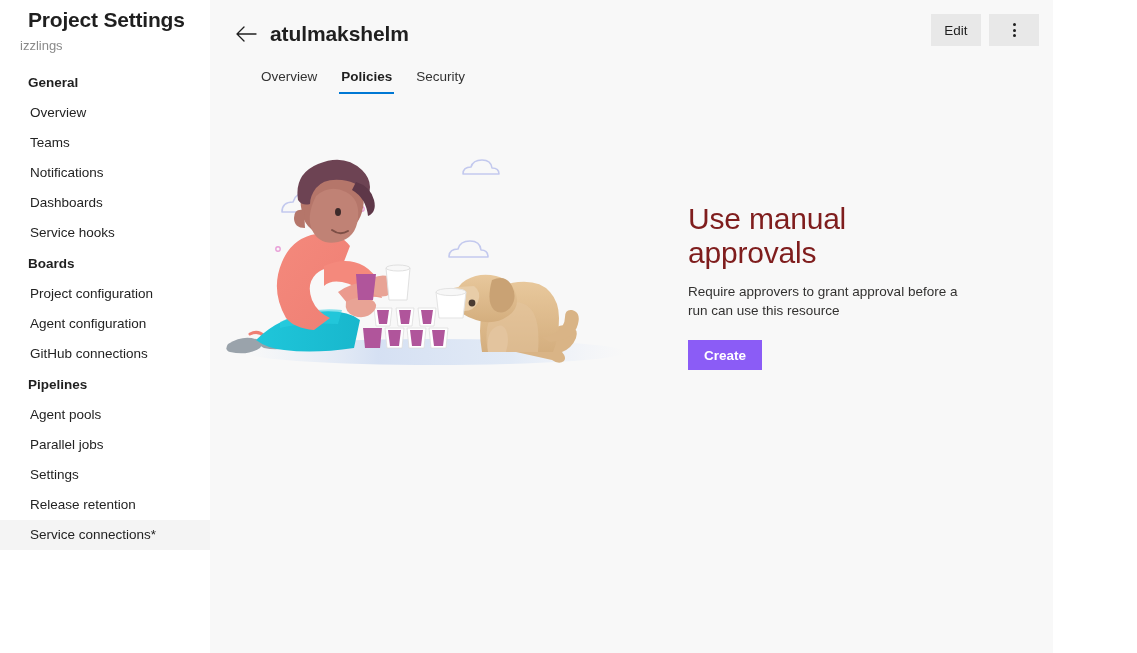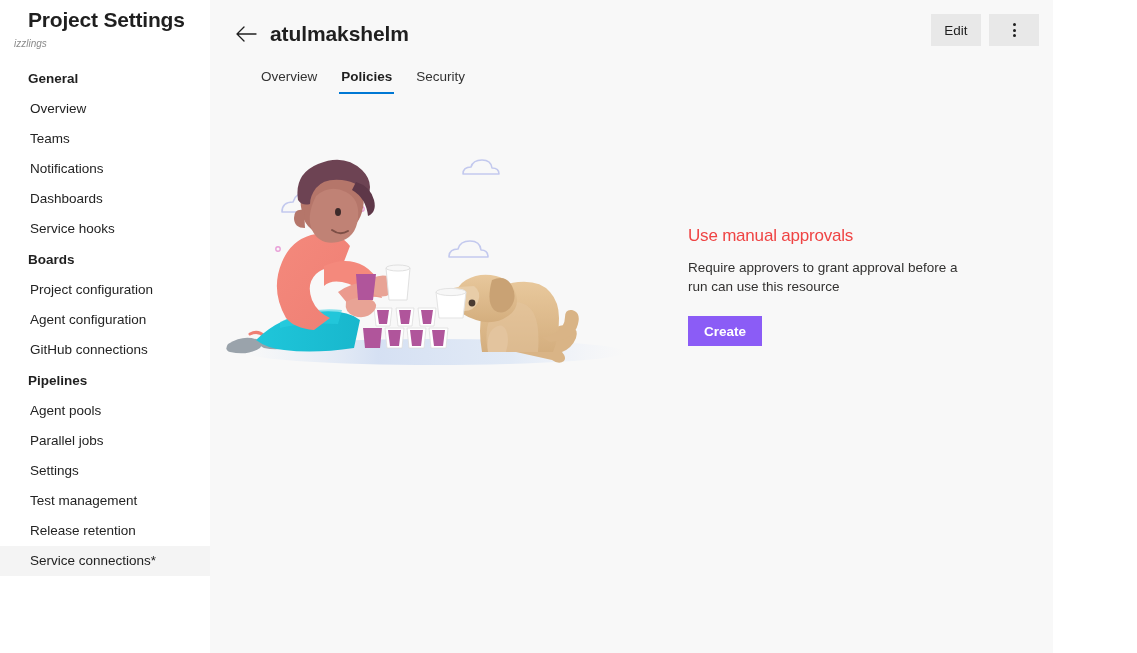--- a/index.html
+++ b/index.html
@@ -31,24 +31,23 @@
     flex: 0 0 210px;
   }
   .sidebar-title {
     font-size: 21px;
     font-weight: bold;
     color: #1f1f1f;
     padding: 8px 0 0 28px;
     letter-spacing: -0.2px;
   }
   .sidebar-subtitle {
-    font-size: 10px;
+    font-size: 13px;
     color: #8a8a8a;
-    padding: 6px 0 0 14px;
-    font-style: italic;
+    padding: 6px 0 0 20px;
   }
   .nav {
     margin-top: 14px;
   }
   .nav-group-header {
     font-size: 13.5px;
     font-weight: bold;
     color: #1f1f1f;
     padding: 8px 0 8px 28px;
   }
@@ -204,22 +203,22 @@
   .illustration {
     width: 430px;
     height: 260px;
     flex: 0 0 430px;
   }
   .empty-text {
     width: 270px;
     margin-left: 38px;
   }
   .empty-title {
-    font-size: 17px;
-    color: #ef4444;
+    font-size: 30px;
+    color: #7f1d1d;
     font-weight: normal;
     margin: 0 0 12px 0;
     letter-spacing: -0.2px;
   }
   .empty-desc {
     font-size: 13.5px;
     color: #323130;
     line-height: 19px;
     margin: 0 0 20px 0;
   }
@@ -260,21 +259,20 @@
         <div class="nav-item">Project configuration</div>
         <div class="nav-item">Agent configuration</div>
         <div class="nav-item">GitHub connections</div>
       </div>
 
       <div class="nav-group">
         <div class="nav-group-header">Pipelines</div>
         <div class="nav-item">Agent pools</div>
         <div class="nav-item">Parallel jobs</div>
         <div class="nav-item">Settings</div>
-        <div class="nav-item">Test management</div>
         <div class="nav-item">Release retention</div>
         <div class="nav-item selected">Service connections*</div>
       </div>
 
     </div>
   </div>
 
   <div class="scrollbar">
     <div class="scroll-arrow"></div>
     <div class="scroll-thumb"></div>

